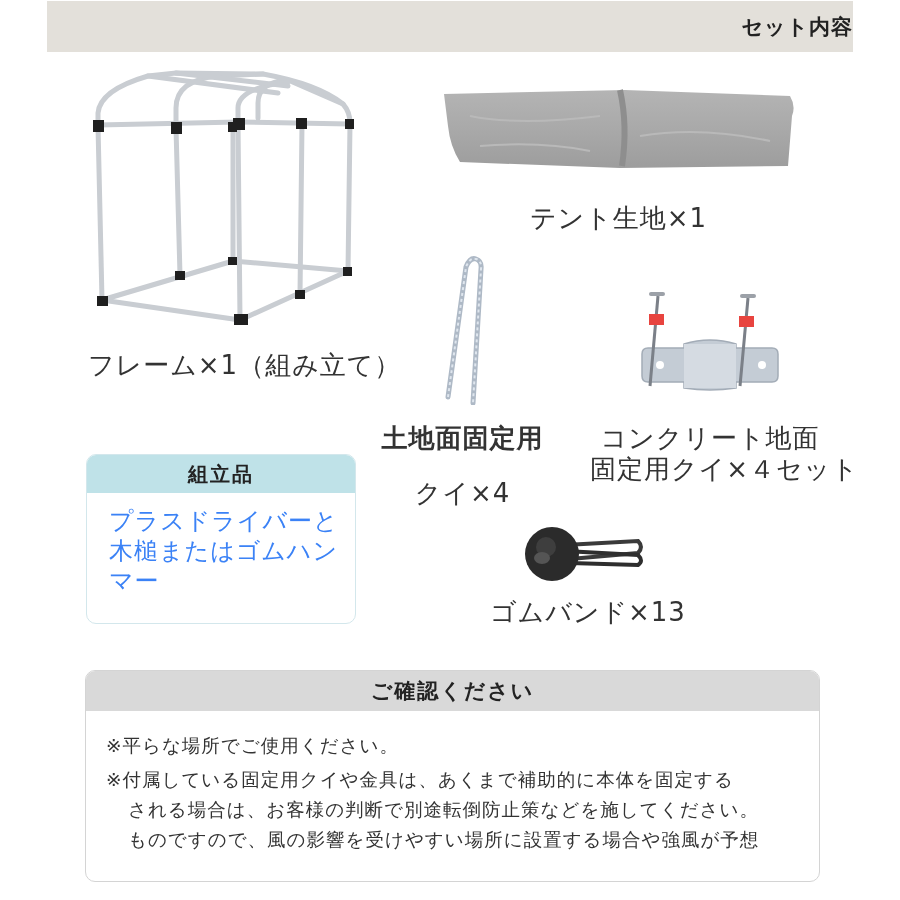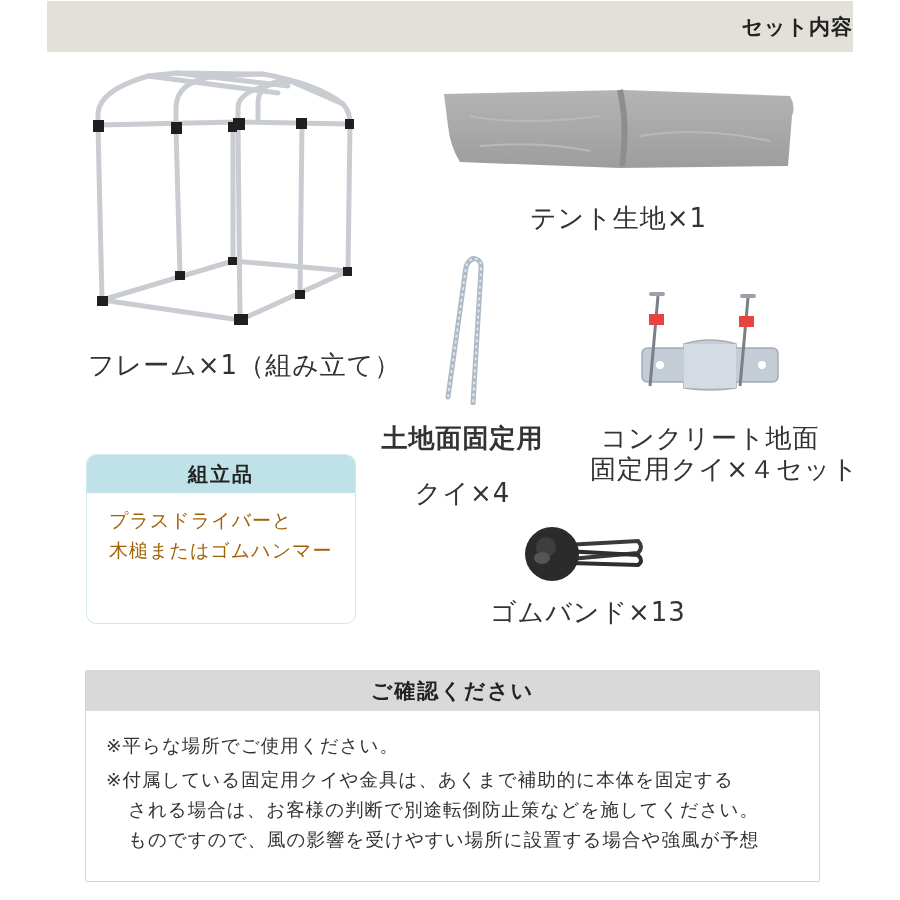--- a/index.html
+++ b/index.html
@@ -22,26 +22,26 @@
 
     .note-box {
       position: absolute; left: 86px; top: 454px; width: 268px; height: 168px;
       border: 1px solid #d3e7ec; border-radius: 10px; overflow: hidden; background: #fff;
     }
     .note-box .note-head {
       height: 38px; background: #bfe2e8; display: flex; align-items: center; justify-content: center;
     }
     .note-box .note-head span { font-size: 20px; font-weight: bold; color: #222; letter-spacing: 2px; }
     .note-box .note-body {
-      padding: 13px 0 0 22px; font-size: 19px; line-height: 30px; color: #a16207; letter-spacing: 1px; font-family: Liberation Serif, serif;
+      padding: 13px 0 0 22px; font-size: 24px; line-height: 30px; color: #3b82f6; letter-spacing: 1px;
     }
 
     .confirm-box {
       position: absolute; left: 85px; top: 670px; width: 733px; height: 210px;
-      border: 1px solid #d4d4d4; border-radius: 2px; overflow: hidden; background: #fff;
+      border: 1px solid #d4d4d4; border-radius: 10px; overflow: hidden; background: #fff;
     }
     .confirm-box .confirm-head {
       height: 40px; background: #d9d9d9; display: flex; align-items: center; justify-content: center;
     }
     .confirm-box .confirm-head span { font-size: 21px; font-weight: bold; color: #222; letter-spacing: 2px; }
     .confirm-box .confirm-body {
       padding: 20px 0 0 20px; font-size: 18.5px; line-height: 30px; color: #333;
     }
     .confirm-box .line { display: block; white-space: nowrap; letter-spacing: 1px; }
     .confirm-box .line.indent { padding-left: 22px; }

